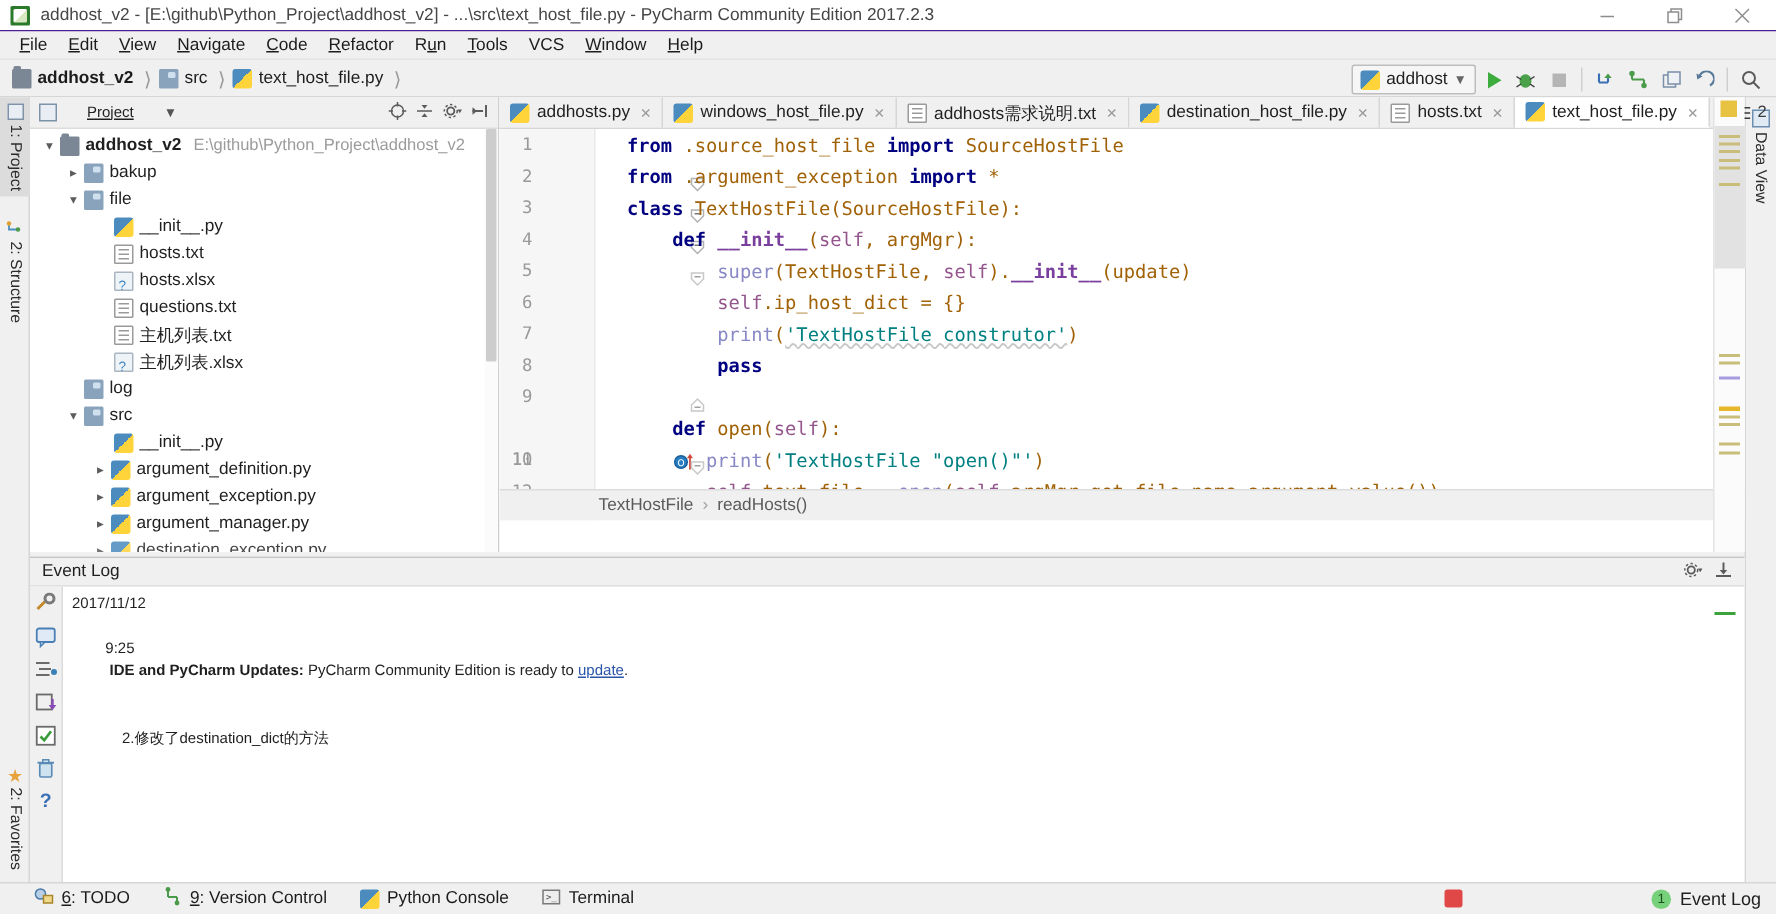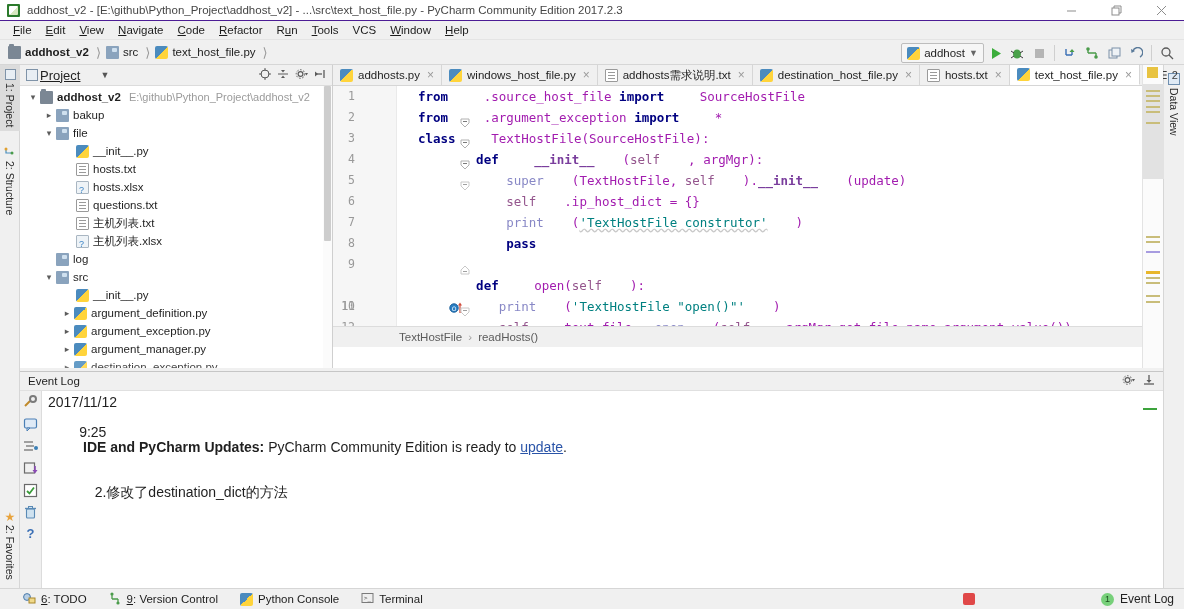--- a/index.html
+++ b/index.html
@@ -109,21 +109,21 @@
 
   
   .project-panel {
     position: absolute; left: 20px; top: 65px; width: 313px; height: 303px;
     background: #ffffff; border-right: 1px solid #cfcfcf;
   }
   .panel-header {
     height: 21px; background: #f0f0f0; display:flex; align-items:center;
     padding-left: 6px; border-bottom: 1px solid #dcdcdc;
   }
-  .panel-header .ph-title { font-size: 13px; margin-left: 2px; text-decoration: underline; }
+  .panel-header .ph-title { font-size: 10px; margin-left: 20px; text-decoration: underline; }
   .ph-caret { margin-left: 20px; color:#555; font-size:9px; }
   .ph-actions { margin-left:auto; display:flex; align-items:center; gap:6px; padding-right:6px; }
 
   .tree { padding-top: 2px; font-size: 11.5px; position: relative; height: 282px; overflow: hidden;}
   .tnode { display:flex; align-items:center; height:18px; white-space:nowrap; }
   .tnode .arrow { width: 14px; text-align:center; color:#5c5c5c; font-size:9px; flex:none; }
   .tnode .tlabel { margin-left: 4px; }
   .tnode .tlabel.bold { font-weight:bold; }
   .tpath { color:#9b9b9b; margin-left:8px; font-size:11px; }
 
@@ -154,21 +154,21 @@
   .fold {
     position:absolute; left: 52px; width: 10px; height:10px; color:#8a8a8a;
   }
   .codetext { position:absolute; left: 64px; top:0; padding-left: 21px; }
 
   .k { color:#000080; font-weight:bold; }
   .s { color:#008080; }
   .self { color:#94558d; }
   .dunder { color:#7a3e9d; font-weight:bold; }
   .builtin { color:#8888c6; }
-  .plain { color:#a21caf;margin-left:28px; }
+  .plain { color:#a16207; }
   .typo { text-decoration: underline; text-decoration-style: wavy; text-decoration-color:#c8c8c8; }
 
   .breadcrumb-bottom {
     position:absolute; left:0; bottom:0; width: 100%; height:21px; background:#f0f0f0;
     border-top:1px solid #dcdcdc; display:flex; align-items:center; padding-left:66px;
     font-size:11.5px; color:#5b5b5b;
   }
 
   
   .marker-col { position:absolute; right: 21px; top:65px; width: 21px; height:303px; background:#fbfbfb; border-left:1px solid #e3e3e3;}
@@ -176,21 +176,21 @@
 
   
   .eventlog {
     position:absolute; left:20px; top:371px; width: 1143px; height: 217px; background:#ffffff;
     border-top: 1px solid #c6c6c6;
   }
   .el-header { height:19px; background:#f0f0f0; display:flex; align-items:center; padding-left:8px; font-size:11.5px; border-bottom:1px solid #e0e0e0;}
   .el-header .right { margin-left:auto; display:flex; gap:8px; padding-right:8px; }
   .el-iconbar { position:absolute; left:0; top:19px; width:22px; height:198px; background:#f0f0f0; border-right:1px solid #dcdcdc;
     display:flex; flex-direction:column; align-items:center; gap:4px; padding-top:4px;}
-  .el-body { position:absolute; left:22px; top:19px; right:0; bottom:0; padding: 4px 0 12px 6px; font-size:14px; }
+  .el-body { position:absolute; left:22px; top:19px; right:0; bottom:0; padding: 4px 0 12px 6px; font-size:10px; }
   .el-line { line-height: 15px; white-space: pre-wrap; }
   .el-line b { font-weight:bold; }
   .el-link { color:#2a54a8; text-decoration: underline; }
   .el-scrollmark { position:absolute; right:6px; top:36px; width:14px; height:2px; background:#3ca33c; }
 
   
   .statusbar {
     position:absolute; left:0; bottom:0; width:1184px; height:21px; background:#f0f0f0;
     border-top:1px solid #d6d6d6; display:flex; align-items:center; padding-left:22px; gap:22px;
   }

